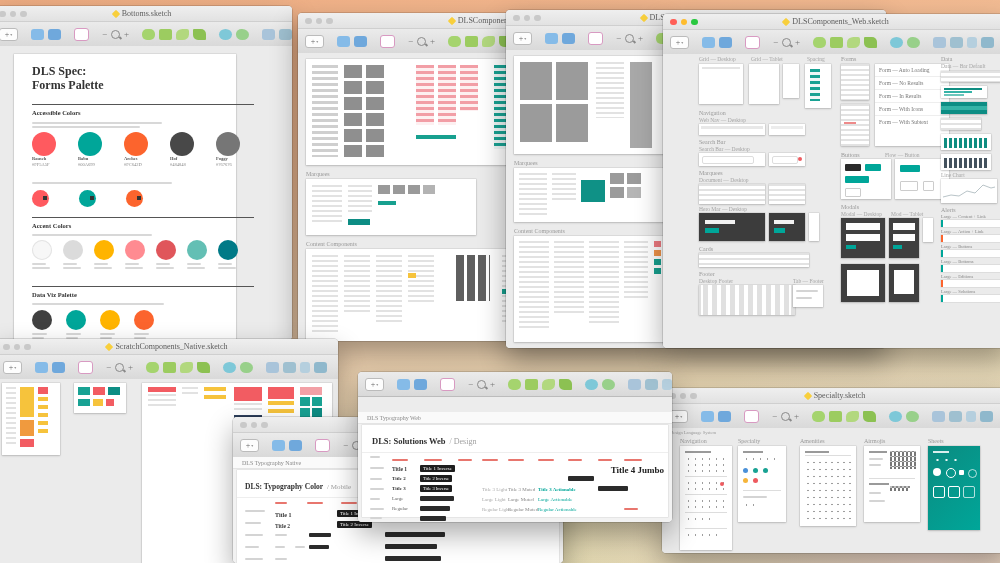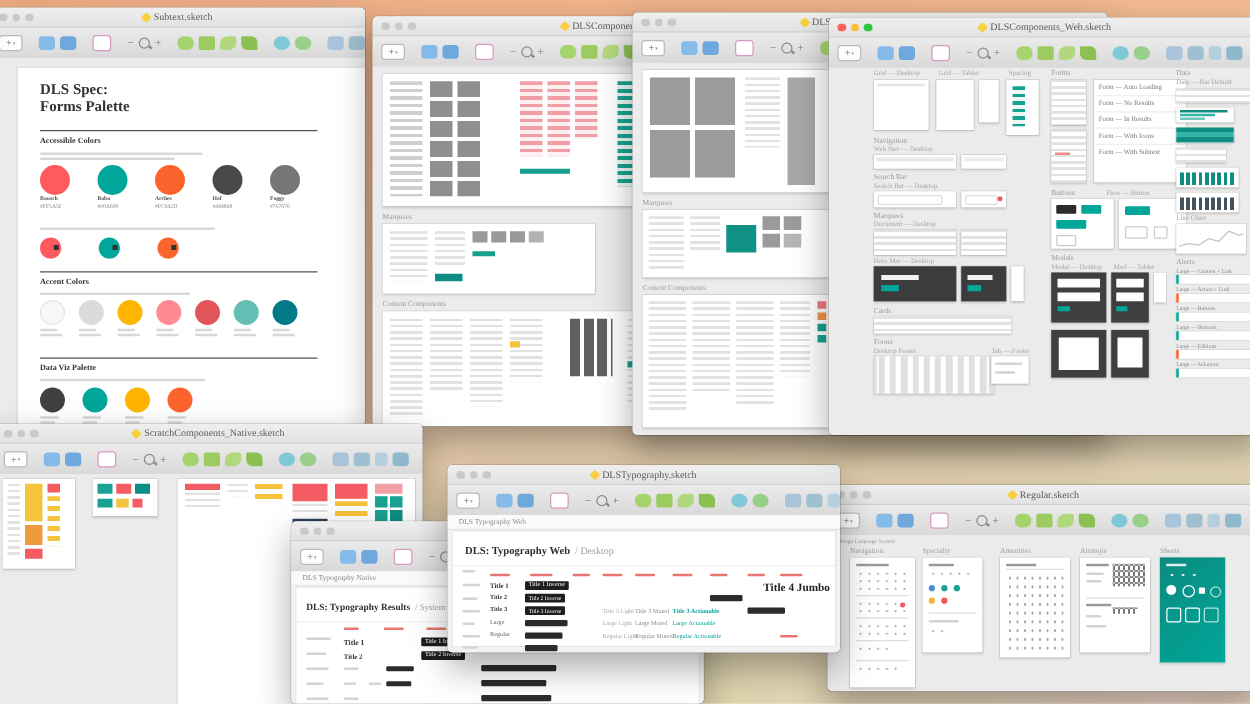--- a/index.html
+++ b/index.html
@@ -78,21 +78,21 @@
 
 <div class="win" style="left:-8px;top:6px;width:300px;height:334px;z-index:12">
   <div class="titlebar">
     <span class="tl">
         <i></i>
         <i></i>
         <i></i>
       </span>
     <span class="wt">
         <i class="doc"></i>
-        <span>Subtext.sketch</span>
+        <span>Bottoms.sketch</span>
       </span>
   </div>
   <div class="toolbar">
   <span class="ti insert">
         <span>+</span>
         <span class="car">▾</span>
       </span>
   <span class="tgap"></span>
   <span class="ti ic-b1"></span>
   <span class="ti ic-b2"></span>
@@ -115,21 +115,21 @@
   <span class="ti ic-s2"></span>
 
   <span class="tgap"></span>
 
   <span class="tgap"></span>
 
   <span class="tgap"></span>
 
 </div>
   <div class="canvas">
-    <div class="ab" style="left:22px;top:8px;width:283px;height:300px">
+    <div class="ab" style="left:22px;top:8px;width:222px;height:300px">
       <div style="position:absolute;left:18px;top:10px;font-size:12px;font-weight:bold;color:#333;line-height:14px">
         <div>DLS Spec:</div>
         <div>Forms Palette</div>
       </div>
       <div class="hr" style="position:absolute;left:18px;top:50px;width:222px"></div>
       <div class="sect" style="position:absolute;left:18px;top:55px">Accessible Colors</div>
       <div class="cap" style="position:absolute;left:18px;top:68px;width:130px"></div>
       <div class="cap" style="position:absolute;left:18px;top:72px;width:108px"></div>
       <div style="position:absolute;left:18px;top:78px;display:flex;gap:22px">
         <div style="width:24px">
@@ -752,22 +752,22 @@
 
   <span class="tgap"></span>
 
 </div>
   <div class="canvas" style="top:40px;background:#f2f2f2">
     <div class="page-label">
         <span>DLS Typography Native</span>
       </div>
     <div style="position:absolute;left:4px;right:4px;top:13px;bottom:0;background:#fff;box-shadow:0 0 0 .5px rgba(0,0,0,.1)">
       <div style="padding:5px 0 4px 8px;border-bottom:1px solid #eee">
-        <span class="tw-head" style="font-size:7.5px">DLS: Typography Results</span>
-        <span class="tw-suf" style="font-size:7px" able="false">/ System</span>
+        <span class="tw-head" style="font-size:7.5px">DLS: Typography Color</span>
+        <span class="tw-suf" style="font-size:7px" able="false">/ Mobile</span>
       </div>
       <div style="position:relative;height:80px">
         <i class="sq rbar" style="left:38px;top:4px;width:12px"></i>
         <i class="sq rbar" style="left:70px;top:4px;width:16px"></i>
         <i class="sq rbar" style="left:104px;top:4px;width:16px"></i>
         <i class="sq rbar" style="left:140px;top:4px;width:16px"></i>
         <i class="sq gbar" style="left:8px;top:12px;width:20px"></i>
         <div class="tname" style="position:absolute;left:38px;top:14px;font-size:6px">Title 1</div>
         <span class="pill" style="position:absolute;left:100px;top:12px">Title 1 Inverse</span>
         <i class="sq gbar" style="left:8px;top:24px;width:16px"></i>
@@ -793,21 +793,21 @@
 
 <div class="win" style="left:662px;top:388px;width:346px;height:165px;z-index:20">
   <div class="titlebar">
     <span class="tl">
         <i></i>
         <i></i>
         <i></i>
       </span>
     <span class="wt">
         <i class="doc"></i>
-        <span>Regular.sketch</span>
+        <span>Specialty.sketch</span>
       </span>
   </div>
   <div class="toolbar">
   <span class="ti insert">
         <span>+</span>
         <span class="car">▾</span>
       </span>
   <span class="tgap"></span>
   <span class="ti ic-b1"></span>
   <span class="ti ic-b2"></span>
@@ -893,31 +893,20 @@
       <i class="sq" style="left:31px;top:24px;width:5px;height:5px;background:#fff;border-radius:1px"></i>
       <i class="sq" style="left:40px;top:23px;width:7px;height:7px;border:1px solid rgba(255,255,255,.7);border-radius:50%"></i>
       <i class="sq" style="left:5px;top:40px;width:10px;height:10px;border:1px solid #fff;border-radius:2px"></i>
       <i class="sq" style="left:20px;top:40px;width:10px;height:10px;border:1px solid #fff;border-radius:2px"></i>
       <i class="sq" style="left:35px;top:40px;width:10px;height:10px;border:1px solid rgba(255,255,255,.7);border-radius:2px"></i>
     </div>
   </div>
 </div>
 
 <div class="win" style="left:358px;top:372px;width:314px;height:150px;z-index:22">
-  <div class="titlebar">
-    <span class="tl">
-        <i></i>
-        <i></i>
-        <i></i>
-      </span>
-    <span class="wt">
-        <i class="doc"></i>
-        <span>DLSTypography.sketch</span>
-      </span>
-  </div>
   <div class="toolbar">
   <span class="ti insert">
         <span>+</span>
         <span class="car">▾</span>
       </span>
   <span class="tgap"></span>
   <span class="ti ic-b1"></span>
   <span class="ti ic-b2"></span>
   <span class="tgap"></span>
   <span class="ti ic-pk"></span>
@@ -944,22 +933,22 @@
 
   <span class="tgap"></span>
 
 </div>
   <div class="canvas" style="top:40px;background:#f2f2f2">
     <div class="page-label">
         <span>DLS Typography Web</span>
       </div>
     <div style="position:absolute;left:4px;right:4px;top:13px;height:92px;background:#fff;box-shadow:0 0 0 .5px rgba(0,0,0,.1)">
       <div style="padding:5px 0 4px 10px;border-bottom:1px solid #eee">
-        <span class="tw-head">DLS: Typography Web</span>
-        <span class="tw-suf">/ Desktop</span>
+        <span class="tw-head">DLS: Solutions Web</span>
+        <span class="tw-suf">/ Design</span>
       </div>
       <div style="position:relative;height:70px">
         <i class="sq gbar" style="left:8px;top:3px;width:10px"></i>
         <i class="sq rbar" style="left:30px;top:6px;width:16px"></i>
         <i class="sq rbar" style="left:62px;top:6px;width:18px"></i>
         <i class="sq rbar" style="left:96px;top:6px;width:14px"></i>
         <i class="sq rbar" style="left:120px;top:6px;width:16px"></i>
         <i class="sq rbar" style="left:146px;top:6px;width:16px"></i>
         <i class="sq rbar" style="left:176px;top:6px;width:16px"></i>
         <i class="sq rbar" style="left:206px;top:6px;width:14px"></i>

